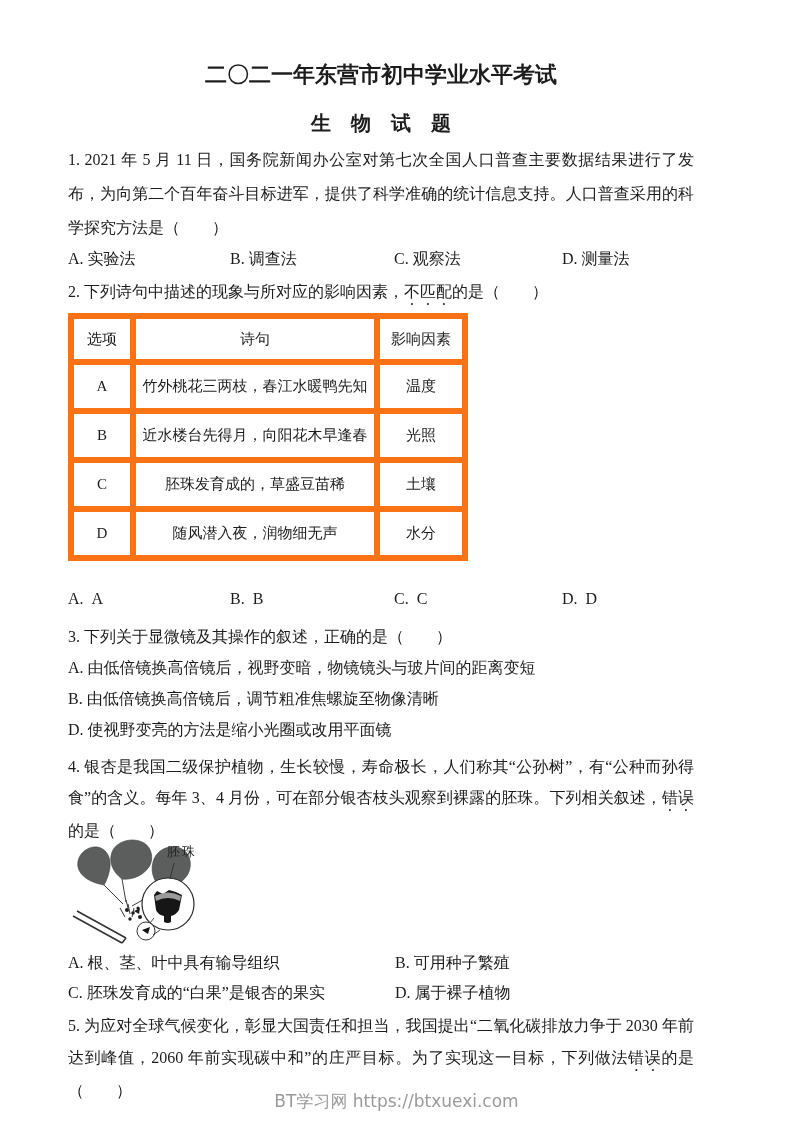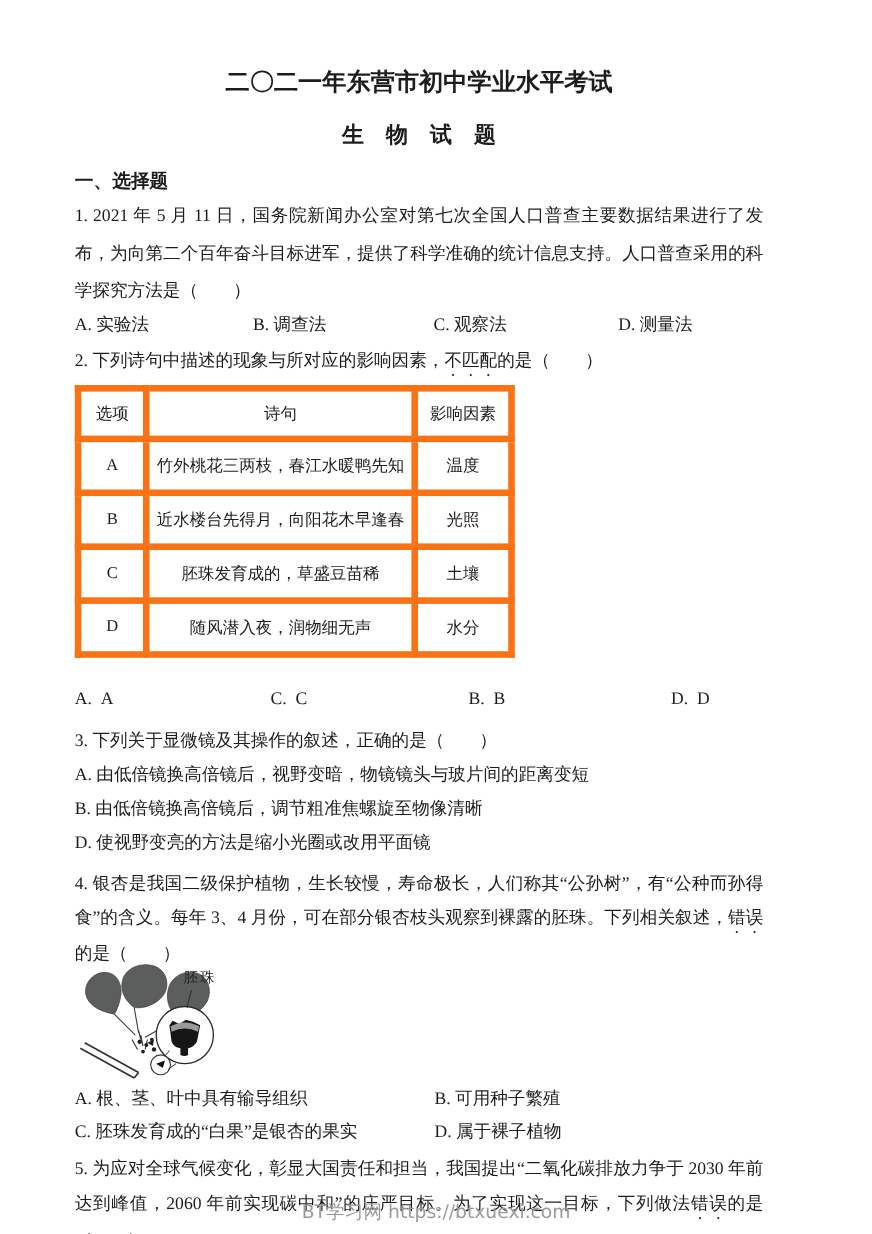--- a/index.html
+++ b/index.html
@@ -26,21 +26,21 @@
   .emph {
     -webkit-text-emphasis:filled dot; -webkit-text-emphasis-position:under;
     text-emphasis:filled dot; text-emphasis-position:under right;
   }
 
   .opts-row {
     display:grid; grid-template-columns:162px 164px 168px auto;
     font-size:16px; line-height:28px;
   }
   .opts-row.first { margin-top:0; }
-  .opts-row.letters { margin-top:24px;gap:16px; }
+  .opts-row.letters { margin-top:24px; }
 
   table.q2-table { border-collapse:collapse; margin:4px 0 0 0; font-size:15px; }
   .q2-table th, .q2-table td {
     border:6px solid #f97316; text-align:center; vertical-align:middle;
     font-weight:400; padding:0 6px;
   }
   .q2-table th { height:40px; }
   .q2-table td { height:43px; }
   .q2-table .col-opt { width:44px; }
   .q2-table .col-verse { width:226px; }
@@ -69,21 +69,20 @@
   }
 </style>
 </head>
 <body>
 
 <div class="page">
   <div class="content">
 
     <h1 class="title">二〇二一年东营市初中学业水平考试</h1>
     <h2 class="subtitle">生　物　试　题</h2>
-    <div class="section-head">一、选择题</div>
 
     <p class="para q1-para">1. 2021 年 5 月 11 日，国务院新闻办公室对第七次全国人口普查主要数据结果进行了发布，为向第二个百年奋斗目标进军，提供了科学准确的统计信息支持。人口普查采用的科学探究方法是（　　）</p>
     <div class="opts-row first">
       <span>A. 实验法</span>
       <span>B. 调查法</span>
       <span>C. 观察法</span>
       <span>D. 测量法</span>
     </div>
 
     <p class="para q2-para"><span>2. 下列诗句中描述的现象与所对应的影响因素，</span><span class="emph">不匹配</span><span>的是（　　）</span></p>
@@ -113,22 +112,22 @@
       <tr>
         <td>D</td>
         <td>随风潜入夜，润物细无声</td>
         <td>水分</td>
       </tr>
     </tbody>
       </table>
 
     <div class="opts-row letters">
       <span>A.&nbsp;&nbsp;A</span>
+      <span>B.&nbsp;&nbsp;B</span>
       <span>C.&nbsp;&nbsp;C</span>
-      <span>B.&nbsp;&nbsp;B</span>
       <span>D.&nbsp;&nbsp;D</span>
     </div>
 
     <div class="q3-block">
       <p class="line">3. 下列关于显微镜及其操作的叙述，正确的是（　　）</p>
       <p class="line">A. 由低倍镜换高倍镜后，视野变暗，物镜镜头与玻片间的距离变短</p>
       <p class="line">B. 由低倍镜换高倍镜后，调节粗准焦螺旋至物像清晰</p>
       <p class="line">D. 使视野变亮的方法是缩小光圈或改用平面镜</p>
     </div>
 

